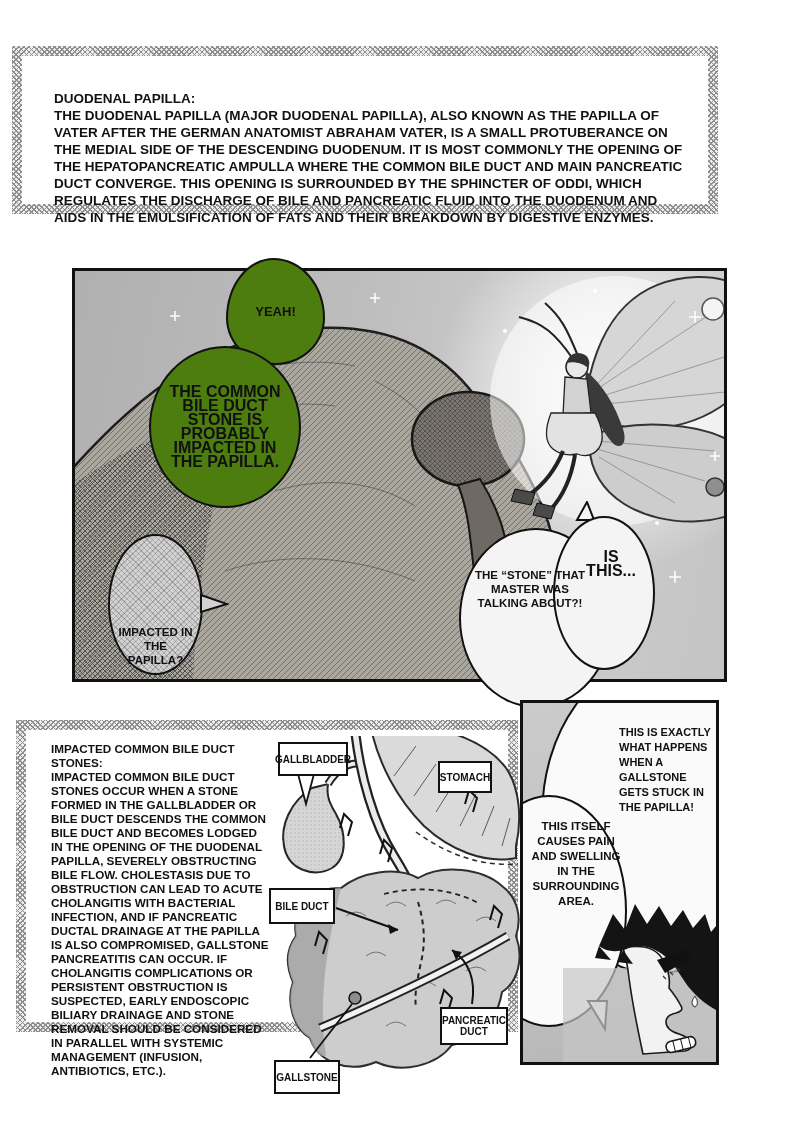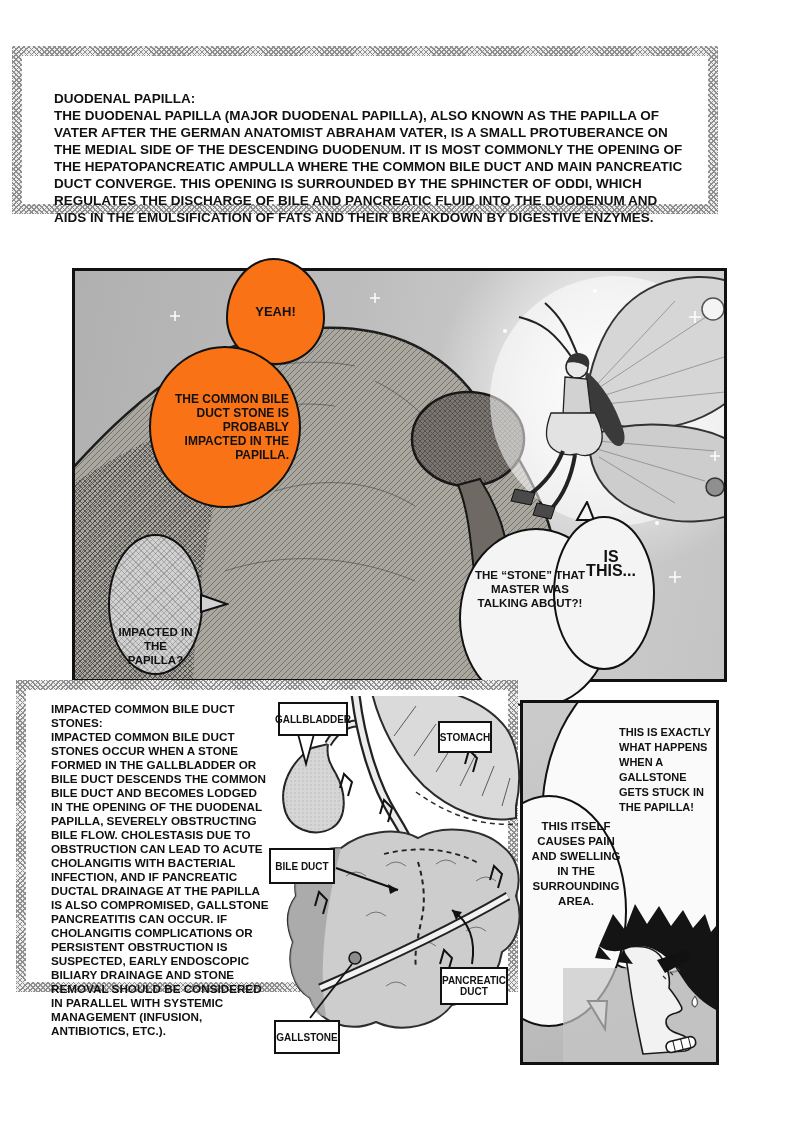--- a/index.html
+++ b/index.html
@@ -17,40 +17,40 @@
   .info-box{left:12px;top:46px;width:706px;height:168px;}
   .info-text{position:absolute;left:32px;right:24px;top:34px;font-size:13.5px;line-height:17px;}
   .info-text .ttl{display:block;}
 
   
   .panel-mid{position:absolute;left:72px;top:268px;width:649px;height:408px;border:3px solid #111;}
   .art-clip{position:absolute;inset:0;overflow:hidden;
     background:
       radial-gradient(circle at 540px 120px, rgba(255,255,255,.95) 0, rgba(255,255,255,.55) 90px, rgba(255,255,255,0) 180px),
       linear-gradient(100deg,#b0b0b0 0%,#bdbdbd 40%,#cdcdcd 70%,#c4c4c4 100%);}
-  .bubble{position:absolute;border:2.5px solid #111;background:#f97316;border-radius:50%;
+  .bubble{position:absolute;border:2.5px solid #111;background:#4d7c0f;border-radius:50%;
     display:flex;align-items:center;justify-content:center;text-align:center;box-sizing:border-box;}
   .b-yeah{left:151px;top:-13px;width:99px;height:107px;font-size:13px;
           border-radius:48% 52% 50% 50%/56% 56% 44% 44%;}
-  .b-diag{left:74px;top:75px;width:152px;height:162px;font-size:12px;line-height:14px;padding:10px;text-align:right;}
+  .b-diag{left:74px;top:75px;width:152px;height:162px;font-size:16px;line-height:14px;padding:10px;}
   .b-imp{left:33px;top:263px;width:95px;height:141px;font-size:11.5px;line-height:14px;padding:6px;
     background-color:#d2d2d2;
     background-image:
       repeating-linear-gradient(45deg,rgba(80,80,80,.30) 0,rgba(80,80,80,.30) 1px,transparent 1px,transparent 4px),
       repeating-linear-gradient(-45deg,rgba(80,80,80,.30) 0,rgba(80,80,80,.30) 1px,transparent 1px,transparent 4px); align-items: flex-end;}
   .b-stone{position:absolute;left:384px;top:245px;width:192px;height:188px;}
   .lobe{position:absolute;border:2.5px solid #111;background:#f4f4f4;border-radius:50%;}
   .lobeL{left:0;top:12px;width:150px;height:176px;}
   .lobeR{left:94px;top:0;width:98px;height:150px;}
   .stone-txt{position:absolute;left:10px;top:52px;width:122px;font-size:11.5px;line-height:14px;text-align:center;}
   .isthis-txt{position:absolute;left:120px;top:34px;width:64px;font-size:16px;line-height:14px;text-align:center;}
   .tail{position:absolute;}
 
   
-  .panel-bl{left:16px;top:680px;width:502px;height:312px;}
+  .panel-bl{left:16px;top:720px;width:502px;height:312px;}
   .bl-text{position:absolute;left:25px;top:12px;width:218px;font-size:11.7px;line-height:14px;}
   .bl-text .ttl{display:block;}
   .diagram{position:absolute;left:240px;top:6px;width:256px;height:386px;}
   .dlabel{position:absolute;background:#fff;border:2px solid #111;box-sizing:border-box;
     display:flex;align-items:center;justify-content:center;text-align:center;
     font-size:10px;line-height:11px;font-weight:700;padding:2px;}
   .L-gall{left:12px;top:6px;width:70px;height:34px;}
   .L-stom{left:172px;top:25px;width:54px;height:32px;}
   .L-bile{left:3px;top:152px;width:66px;height:36px;}
   .L-panc{left:174px;top:271px;width:68px;height:38px;}

